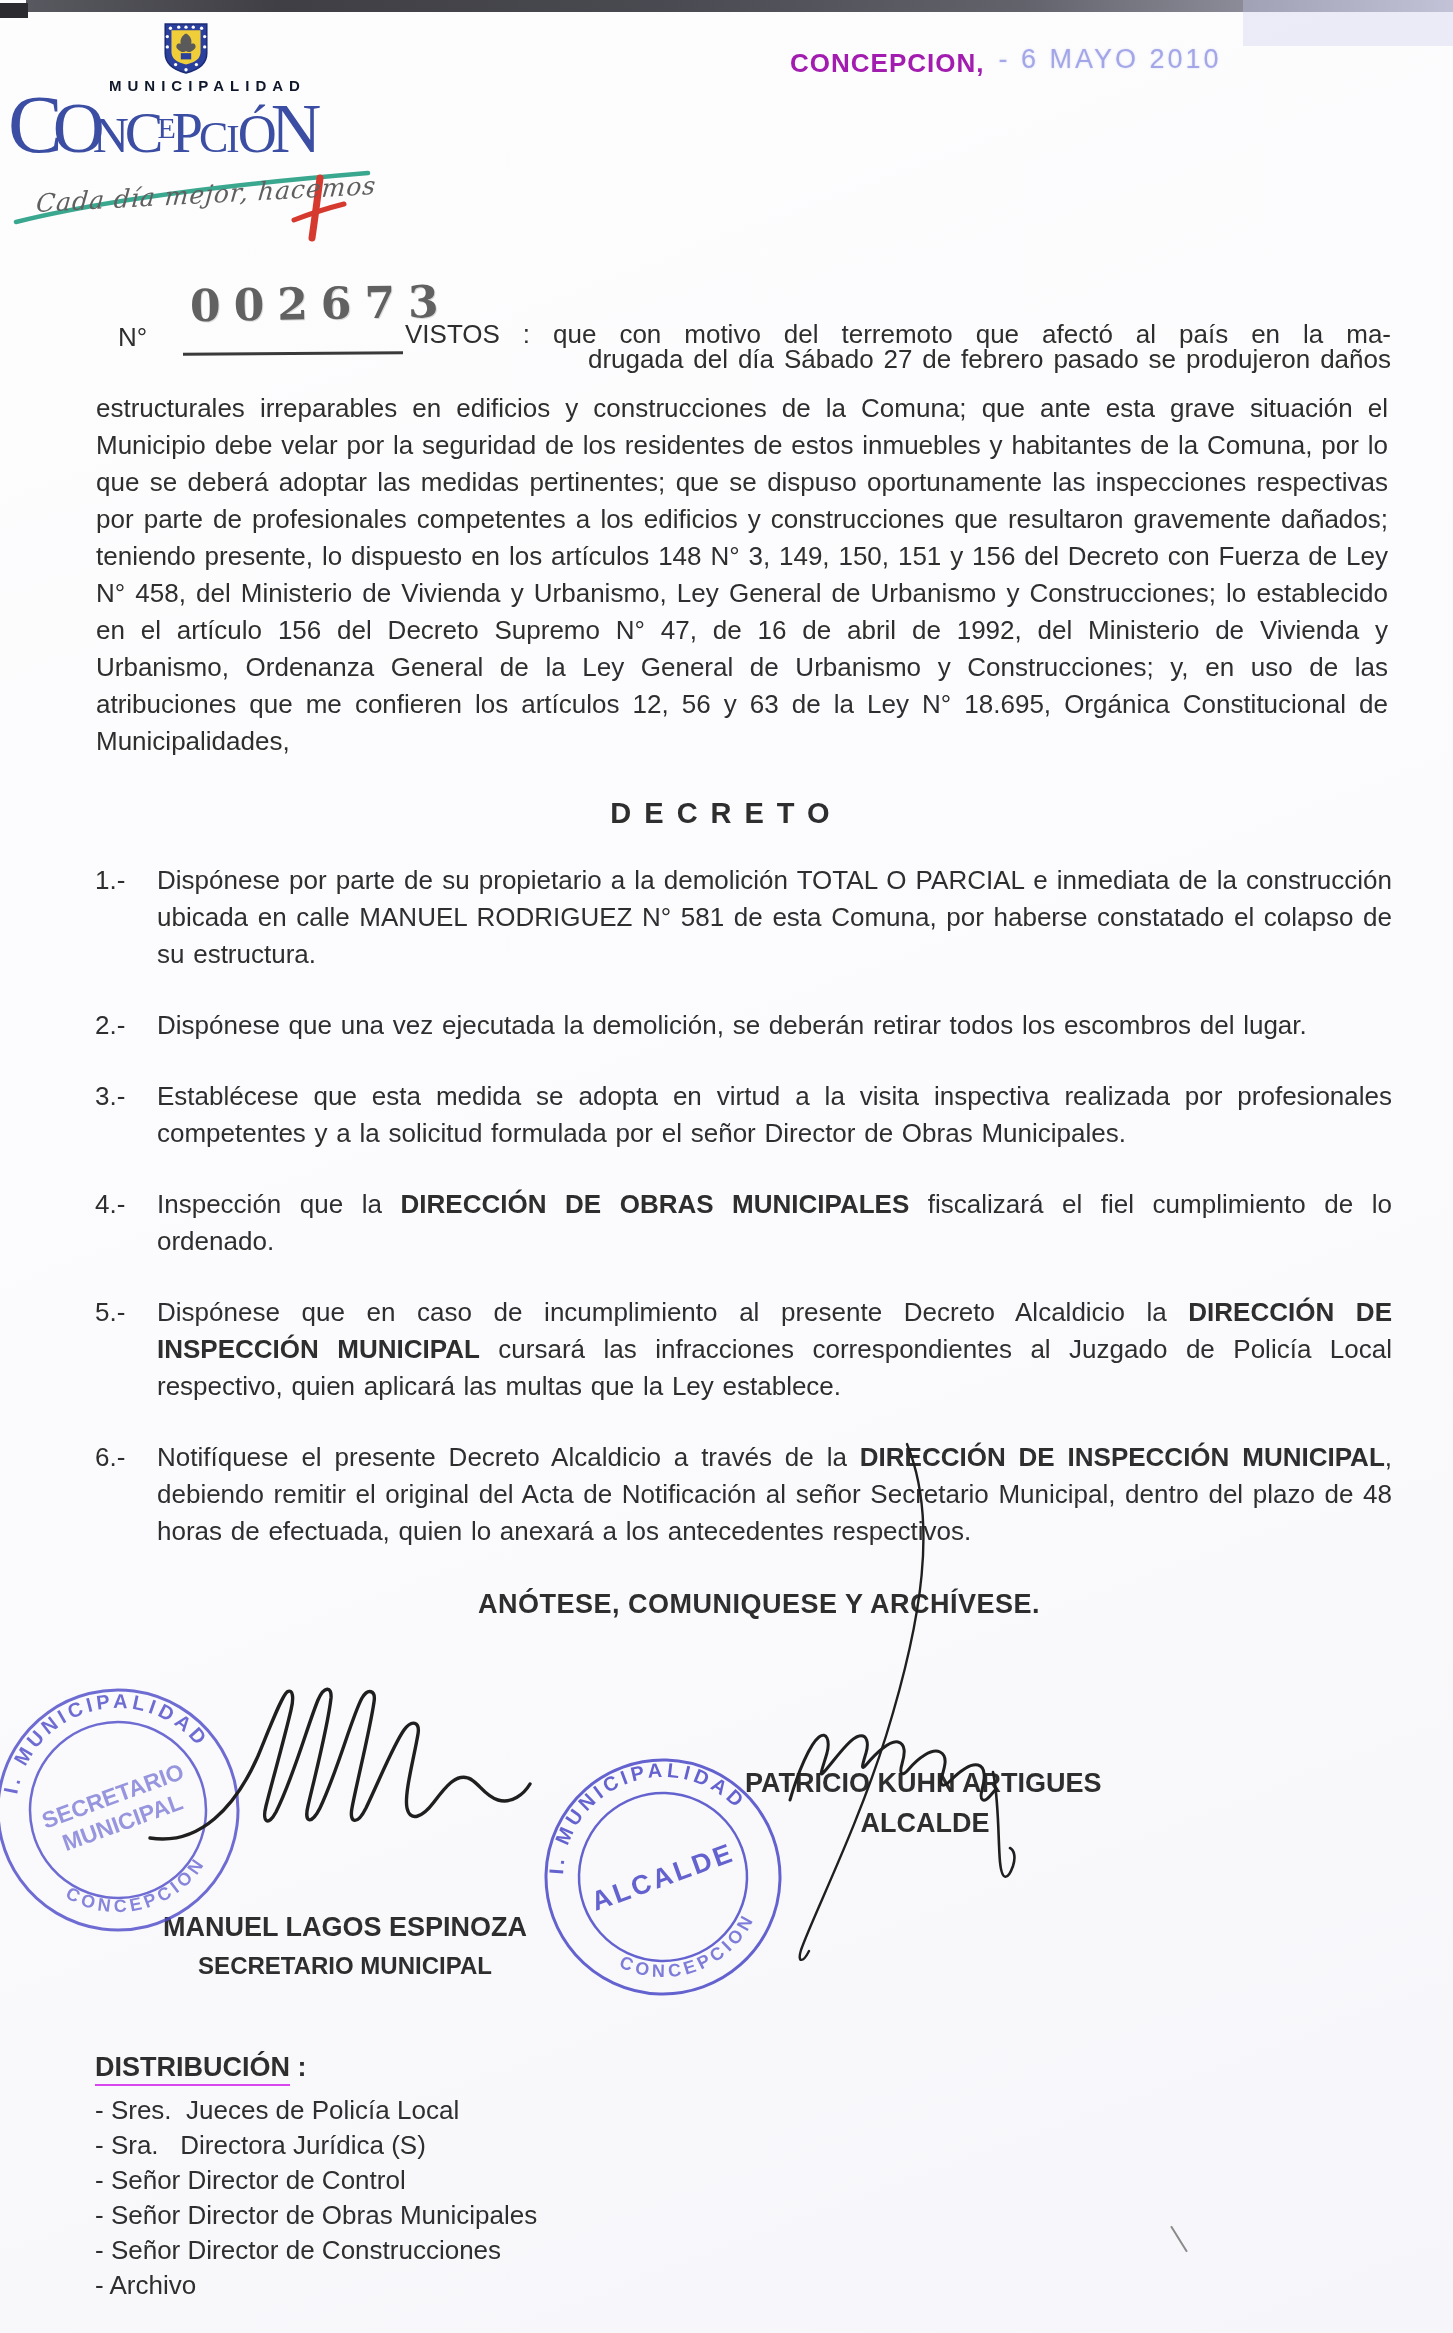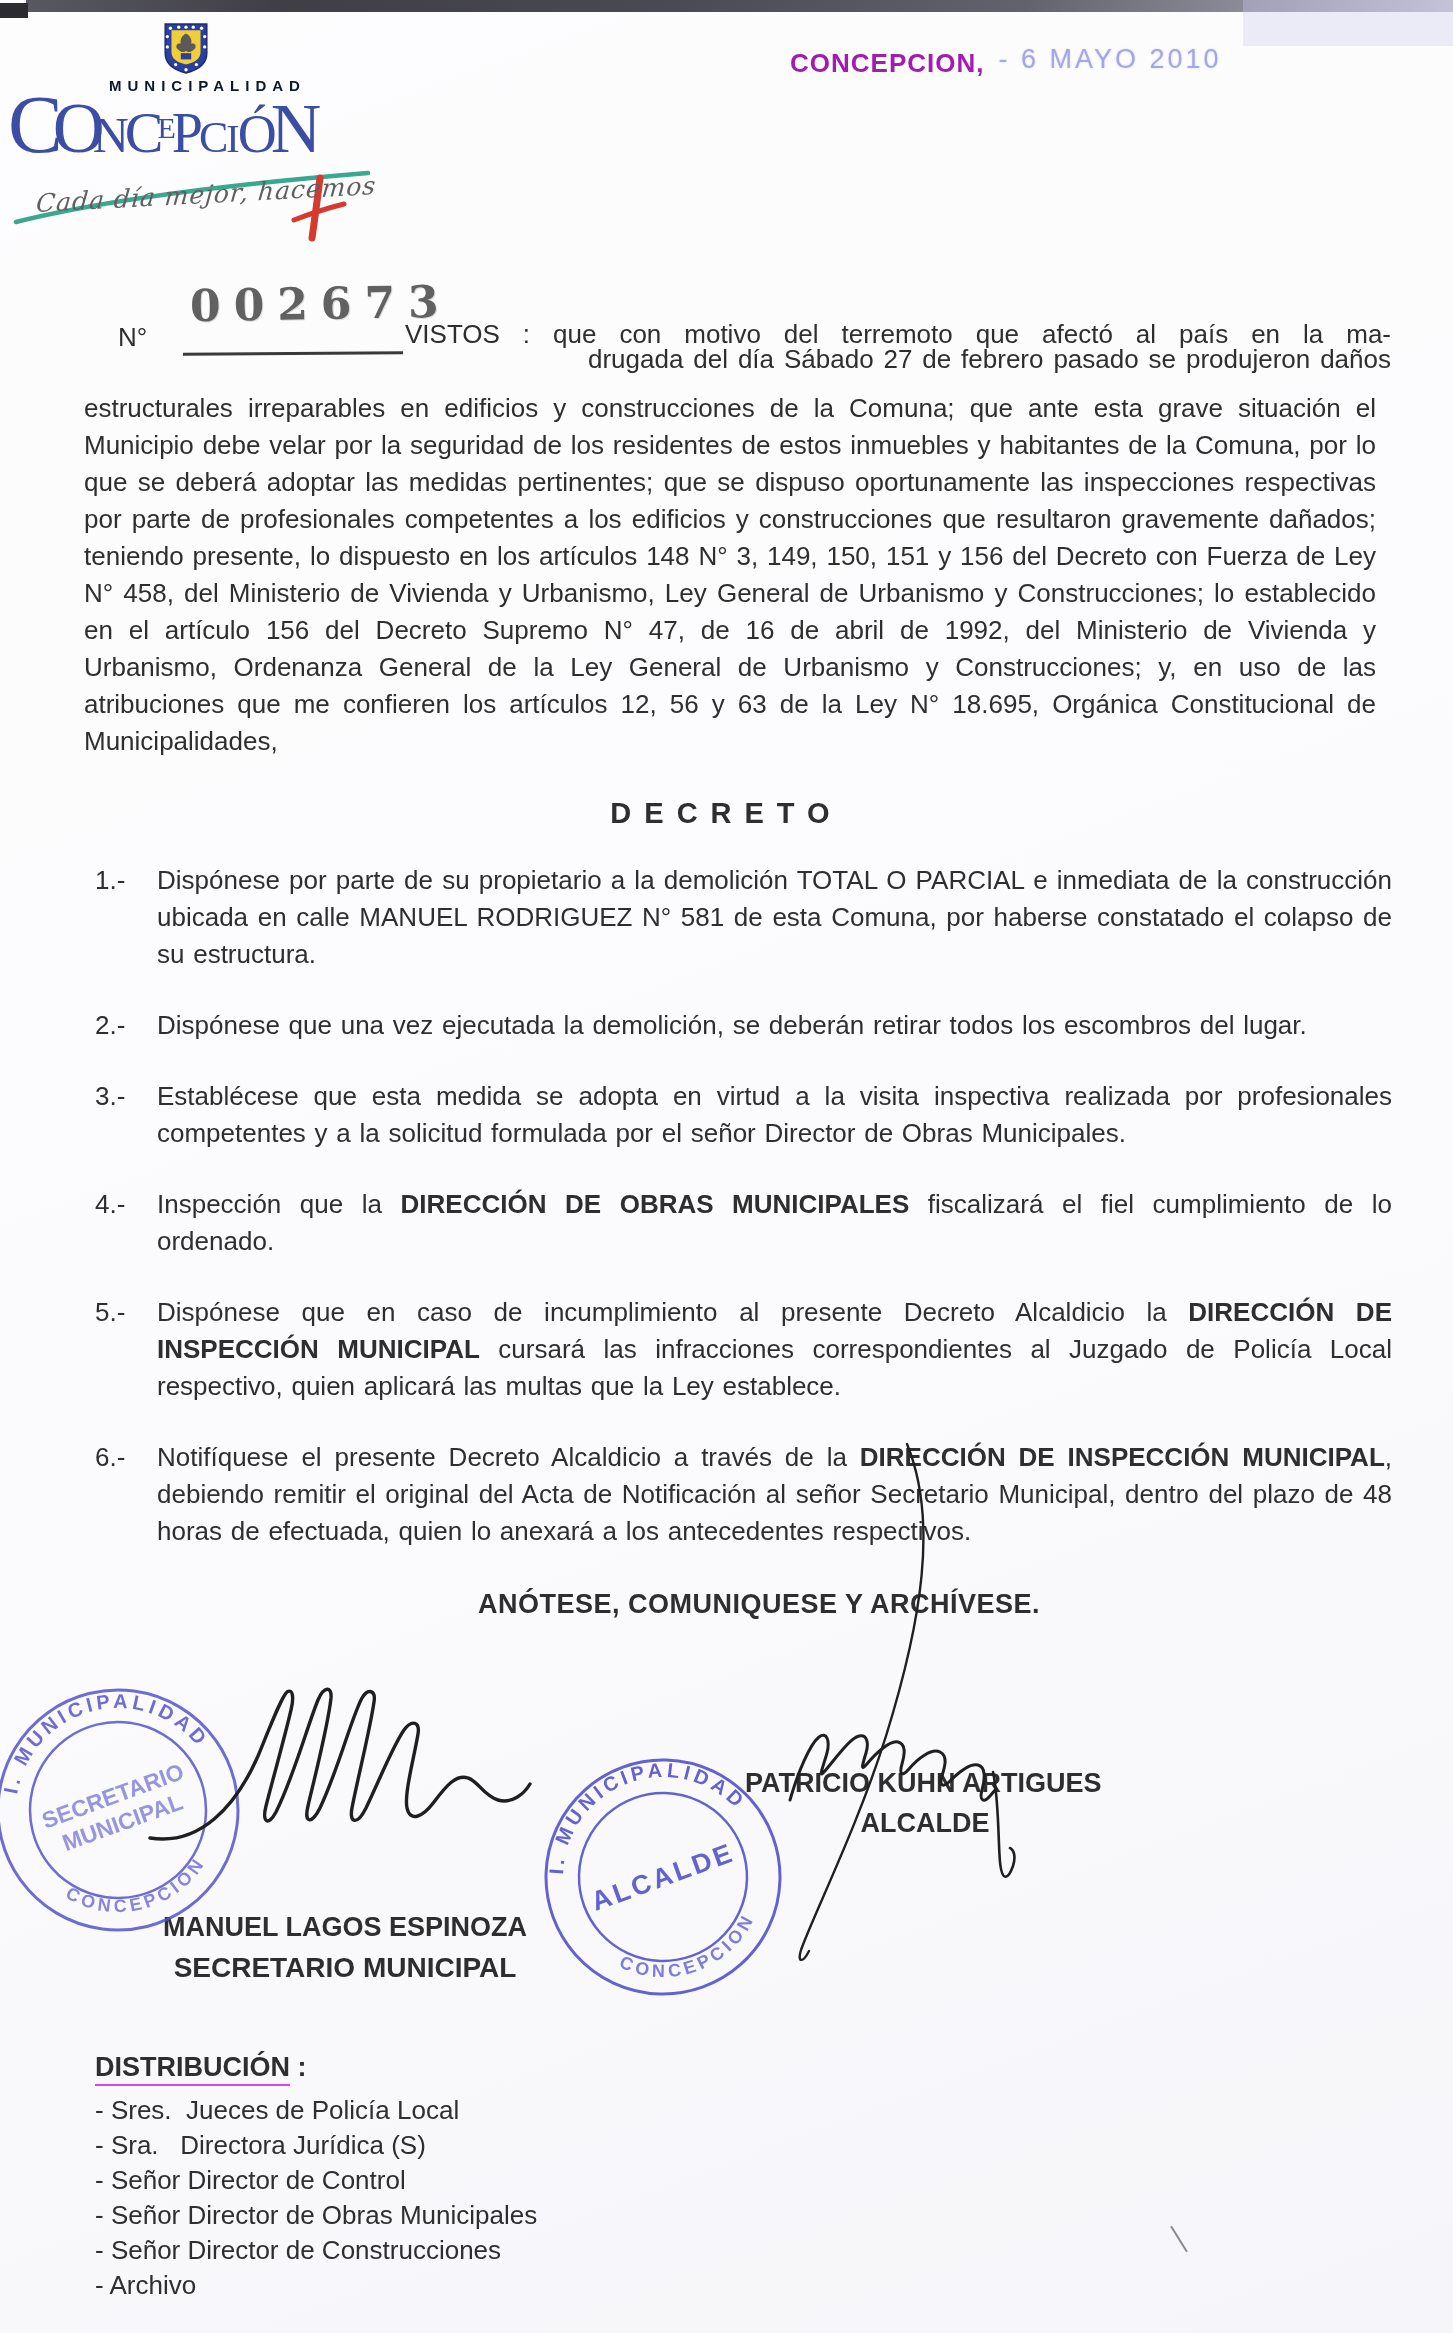--- a/index.html
+++ b/index.html
@@ -44,34 +44,34 @@
     text-shadow:0 0 2px rgba(128,132,222,.35);white-space:nowrap;margin-top:-4px;text-align:center;}
   
   .num-label{left:118px;top:322px;font-size:26px;}
   .doc-number{left:190px;top:278px;font-family:"DejaVu Serif",serif;font-weight:bold;
     font-size:44px;letter-spacing:13px;color:#4c4c4c;opacity:.88;transform:rotate(-1deg);
     text-shadow:1px 1px 0 rgba(90,90,90,.25);}
   .num-underline{left:183px;top:352px;width:220px;height:3px;background:#3a3a3a;transform:rotate(-.4deg);}
   .t{font-size:26px;line-height:37px;text-align:justify;}
   .vline1{left:405px;top:316px;width:986px;text-align-last:justify;}
   .vline2{left:588px;top:341px;width:803px;text-align-last:justify;}
-  .vbody{left:84px;top:390px;width:1292px;word-spacing:1.5px;}
+  .vbody{left:96px;top:390px;width:1292px;word-spacing:1.5px;}
   
   .decreto-heading{left:0;right:0;top:797px;text-align:center;font-size:29px;font-weight:bold;letter-spacing:13px;}
   .items{left:95px;top:862px;width:1297px;}
   .decree-item{display:flex;margin-bottom:34px;}
   .item-num{width:62px;flex:none;font-size:26px;line-height:37px;}
   .item-text{flex:1;font-size:26px;line-height:37px;text-align:justify;word-spacing:1.5px;}
   .closing{left:478px;top:1589px;font-size:27px;font-weight:bold;letter-spacing:.5px;}
   
   .sig-layer{left:0;top:0;width:1453px;height:2333px;pointer-events:none;}
   .mayor-name{left:745px;top:1768px;width:370px;font-size:27px;font-weight:bold;}
   .mayor-title{left:745px;top:1808px;width:360px;text-align:center;font-size:27px;font-weight:bold;}
   .sec-name{left:150px;top:1912px;width:390px;text-align:center;font-size:27px;font-weight:bold;}
-  .sec-title{left:150px;top:1952px;width:390px;text-align:center;font-size:28px;font-weight:bold;}
+  .sec-title{left:150px;top:1952px;width:390px;text-align:center;font-size:24px;font-weight:bold;}
   
   .dist{left:95px;top:2052px;}
   .dist-title{font-size:27px;font-weight:bold;margin-bottom:10px;}
   .dist-title .u{border-bottom:2px solid #d946ef;padding-bottom:2px;}
   .dist-item{font-size:26px;line-height:35px;white-space:pre;}
 </style>
 </head>
 <body>
 
 <div class="abs top-bar"></div>

